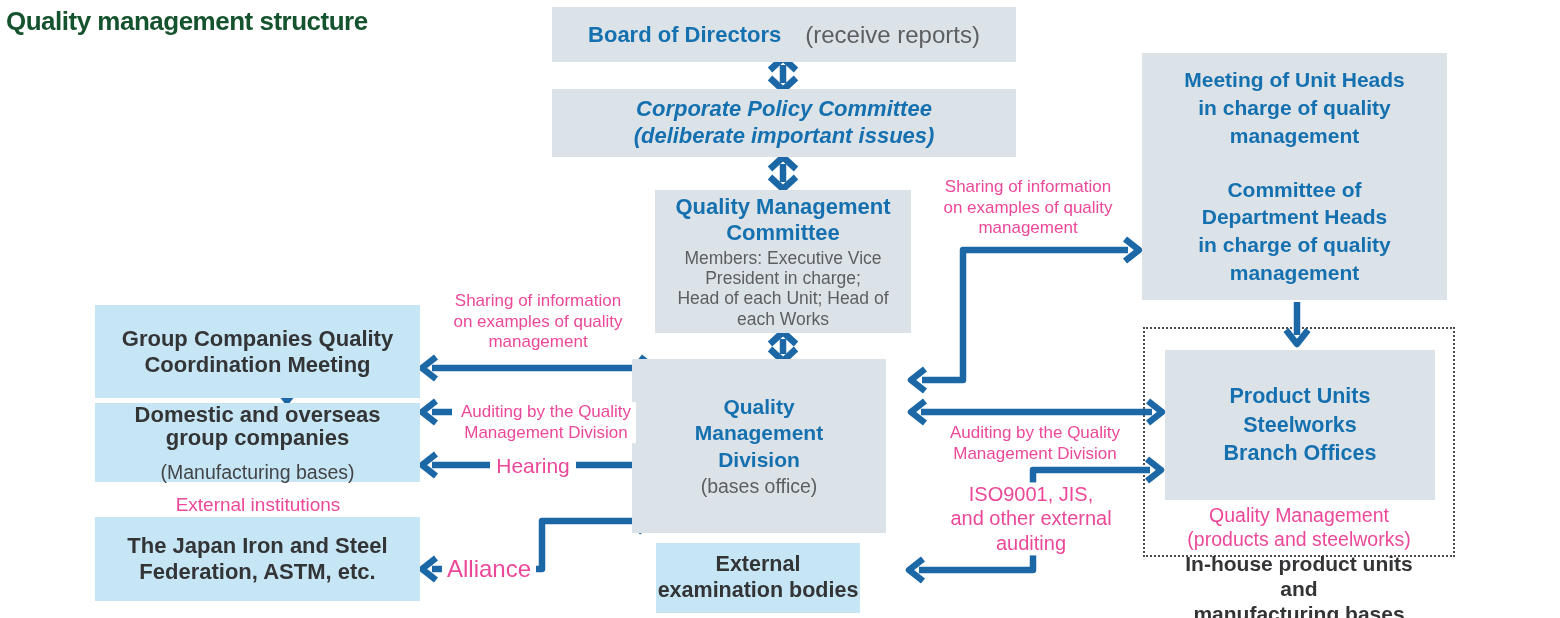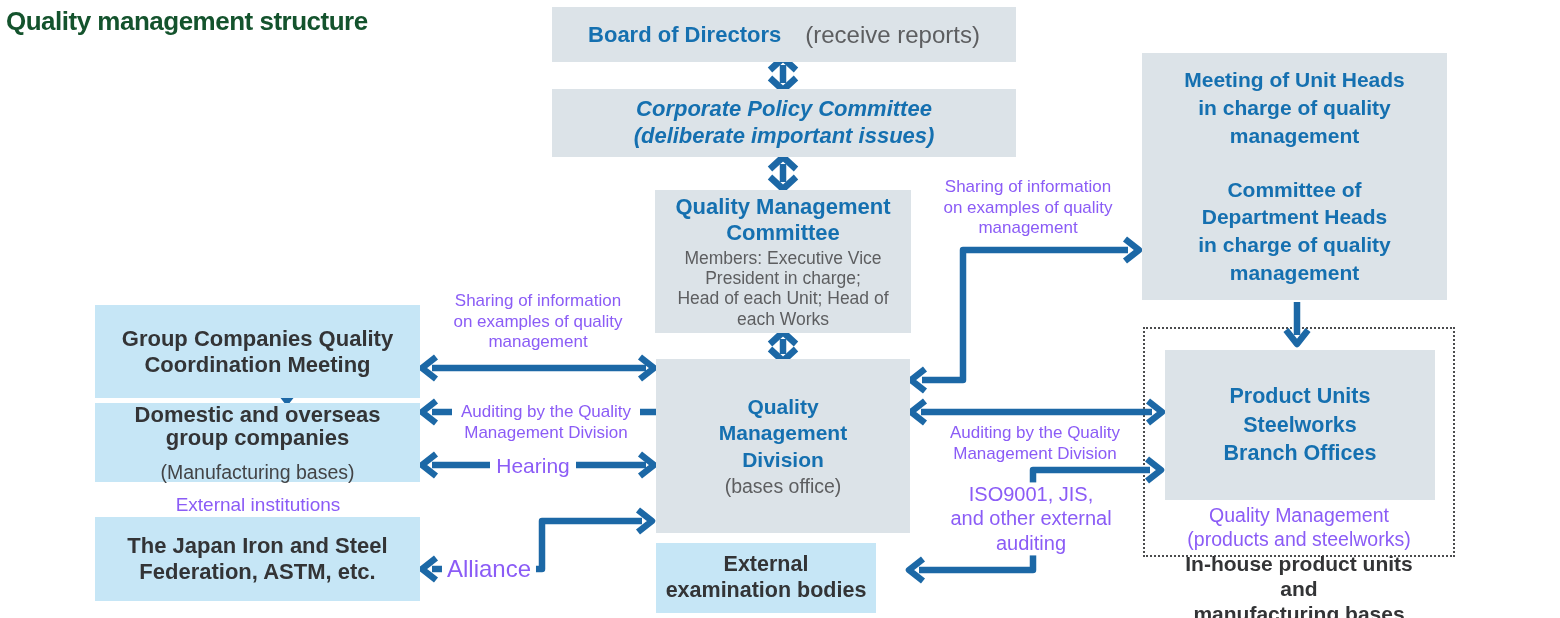--- a/index.html
+++ b/index.html
@@ -10,21 +10,21 @@
   svg.arrows{position:absolute;left:0;top:0;z-index:1;}
   .box{position:absolute;z-index:2;display:flex;flex-direction:column;align-items:center;
        justify-content:center;text-align:center;box-sizing:border-box;}
   .gray-bg{background:#dce3e8;}
   .blue-bg{background:#c6e6f6;}
   .blue-t{color:#1570b0;font-weight:bold;}
   .dark-t{color:#333436;font-weight:bold;}
   .gray-t{color:#5d5e60;font-weight:normal;}
   .pre{white-space:pre-line;}
   .lbl{position:absolute;z-index:3;transform:translate(-50%,-50%);text-align:center;
-       white-space:pre-line;color:#8b5cf6;line-height:1.22;}
+       white-space:pre-line;color:#ec4899;line-height:1.22;}
   .mask{background:#fff;padding:0 5px;}
   #dotted-rect{position:absolute;z-index:0;border:2px dotted #4a4b4d;box-sizing:border-box;}
 </style>
 </head>
 <body>
 
 <div id="stage">
 
   <div id="page-title">Quality management structure</div>
 
@@ -121,28 +121,28 @@
 
   <div class="box gray-bg" style="left:655px;top:190px;width:256px;height:143px;">
     <div class="blue-t pre" style="font-size:22px;line-height:1.18;">Quality Management
 Committee</div>
     <div class="gray-t pre" style="font-size:17.5px;line-height:1.17;margin-top:2px;">Members: Executive Vice
 President in charge;
 Head of each Unit; Head of
 each Works</div>
   </div>
 
-  <div class="box gray-bg" style="left:656px;top:359px;width:254px;height:174px;">
+  <div class="box gray-bg" style="left:632px;top:359px;width:254px;height:174px;">
     <div class="blue-t pre" style="font-size:21px;line-height:1.27;">Quality
 Management
 Division</div>
     <div class="gray-t" style="font-size:19.5px;margin-top:2px;">(bases office)</div>
   </div>
 
-  <div class="box blue-bg" style="left:656px;top:543px;width:220px;height:70px;">
+  <div class="box blue-bg" style="left:656px;top:543px;width:204px;height:70px;">
     <div class="dark-t pre" style="font-size:21.5px;line-height:1.2;">External
 examination bodies</div>
   </div>
 
   <div class="box gray-bg" style="left:1142px;top:53px;width:305px;height:247px;">
     <div class="blue-t pre" style="font-size:21px;line-height:1.32;">Meeting of Unit Heads
 in charge of quality
 management</div>
     <div class="blue-t pre" style="font-size:21px;line-height:1.32;margin-top:26px;">Committee of
 Department Heads

